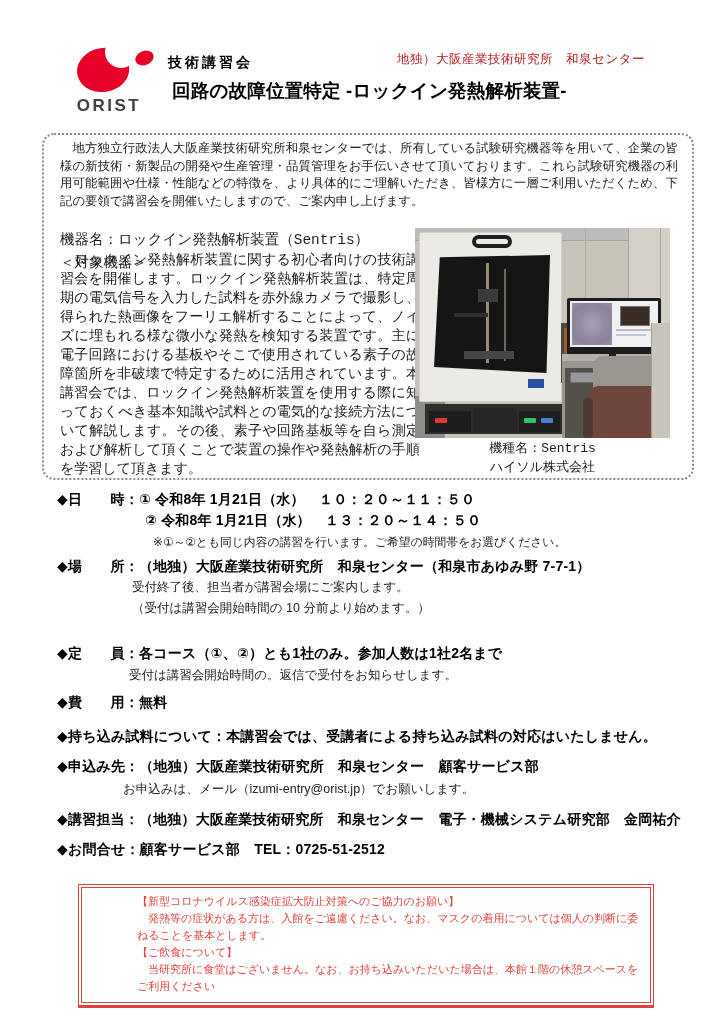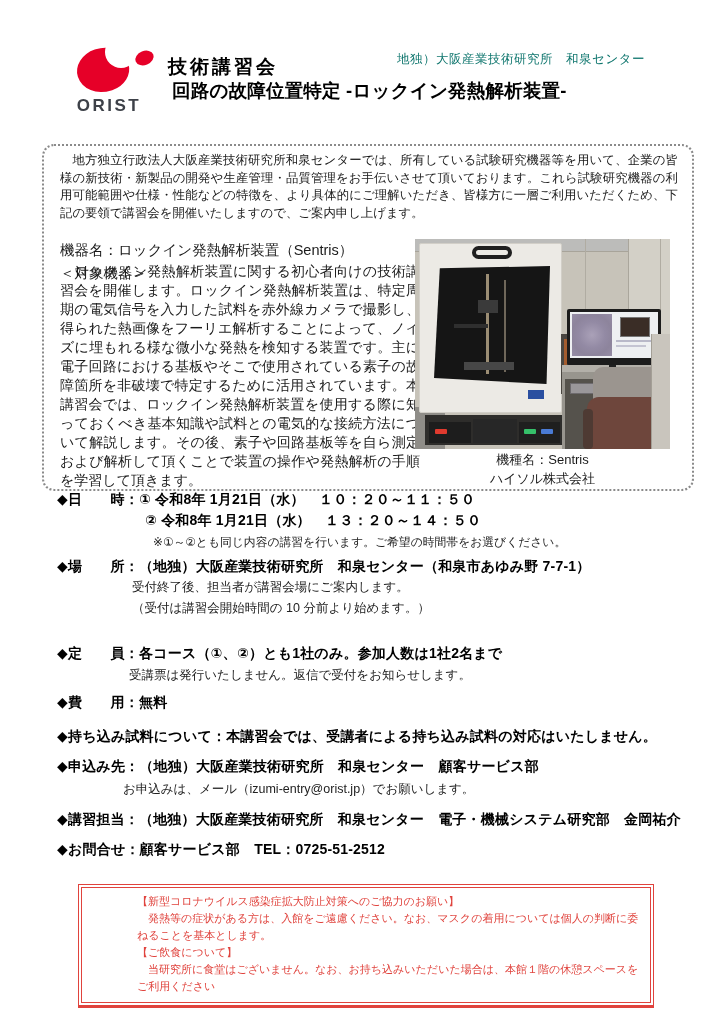--- a/index.html
+++ b/index.html
@@ -4,35 +4,35 @@
 <style>
   html,body{margin:0;padding:0;}
   body{
     width:724px;height:1024px;position:relative;background:#ffffff;
     font-family:"Liberation Sans","DejaVu Sans",sans-serif;color:#111;
     -webkit-font-smoothing:antialiased;overflow:hidden;
   }
   .abs{position:absolute;}
 
   
-  .org-line{top:51px;right:79px;font-size:12.5px;color:#0f766e;letter-spacing:.5px;}
+  .org-line{top:51px;right:79px;font-size:12.5px;color:#b91c1c;letter-spacing:.5px;}
   .logo{left:63px;top:44px;width:100px;height:78px;}
   .logo-blob{position:absolute;left:14px;top:4px;width:52px;height:44px;background:#e60028;
     border-radius:48% 52% 46% 54%;transform:rotate(-18deg);}
   .logo-cut{position:absolute;left:42px;top:-8px;width:32px;height:32px;background:#fff;border-radius:50%;}
   .logo-dot{position:absolute;left:72px;top:7px;width:19px;height:14px;background:#e60028;
     border-radius:50%;transform:rotate(-22deg);}
   .logo-text{position:absolute;left:0px;top:52px;width:92px;text-align:center;
     font-size:17px;font-weight:bold;letter-spacing:2.5px;color:#3d4148;}
-  .event-type{left:168px;top:54px;font-size:19px;font-weight:bold;letter-spacing:3px;color:#000;}
+  .event-type{left:168px;top:54px;font-size:14px;font-weight:bold;letter-spacing:3px;color:#000;}
   .page-title{left:172px;top:78px;font-size:18.5px;font-weight:bold;color:#000;letter-spacing:.2px;}
 
   
-  .outline-box{left:42px;top:144px;width:652px;height:347px;border:2px dotted #8a8a8a;
-    border-radius:12px;box-sizing:border-box;}
+  .outline-box{left:42px;top:133px;width:652px;height:347px;border:2px dotted #8a8a8a;
+    border-radius:12px;box-sizing:border-box;font-family:Liberation Mono, monospace;}
   .intro-text{position:absolute;left:16px;right:14px;top:6px;font-size:12.4px;line-height:17.6px;
     color:#1a1a1a;text-align:justify;}
   .equip-heading{position:absolute;left:16px;top:74px;font-size:14.5px;color:#1a1a1a;margin-top:44px;}
   .equip-name{position:absolute;left:16px;top:95px;font-size:14.5px;color:#1a1a1a;}
   .equip-desc{position:absolute;left:16px;top:116px;width:360px;font-size:14px;line-height:19px;
     color:#1a1a1a;text-align:justify;}
   .photo-caption{position:absolute;left:371px;top:305px;width:255px;text-align:center;
     font-size:13px;line-height:18.5px;color:#1a1a1a;}
 
   
@@ -183,21 +183,21 @@
 </div>
 
 <div class="abs sec" style="top:556px;">
   <div class="b14">◆場　　所：（地独）大阪産業技術研究所　和泉センター（和泉市あゆみ野 7-7-1）</div>
   <div class="note pl-notes">受付終了後、担当者が講習会場にご案内します。</div>
   <div class="note pl-notes">（受付は講習会開始時間の 10 分前より始めます。）</div>
 </div>
 
 <div class="abs sec" style="top:643px;">
   <div class="b14">◆定　　員：各コース（①、②）とも1社のみ。参加人数は1社2名まで</div>
-  <div class="note cap-note">受講票は発行いたしません。返信で受付をお知らせします。</div>
+  <div class="note cap-note">受付は講習会開始時間の。返信で受付をお知らせします。</div>
 </div>
 
 <div class="abs sec" style="top:692px;">
   <div class="b14">◆費　　用：無料</div>
 </div>
 
 <div class="abs sec" style="top:726px;">
   <div class="b14">◆持ち込み試料について：本講習会では、受講者による持ち込み試料の対応はいたしません。</div>
 </div>
 

